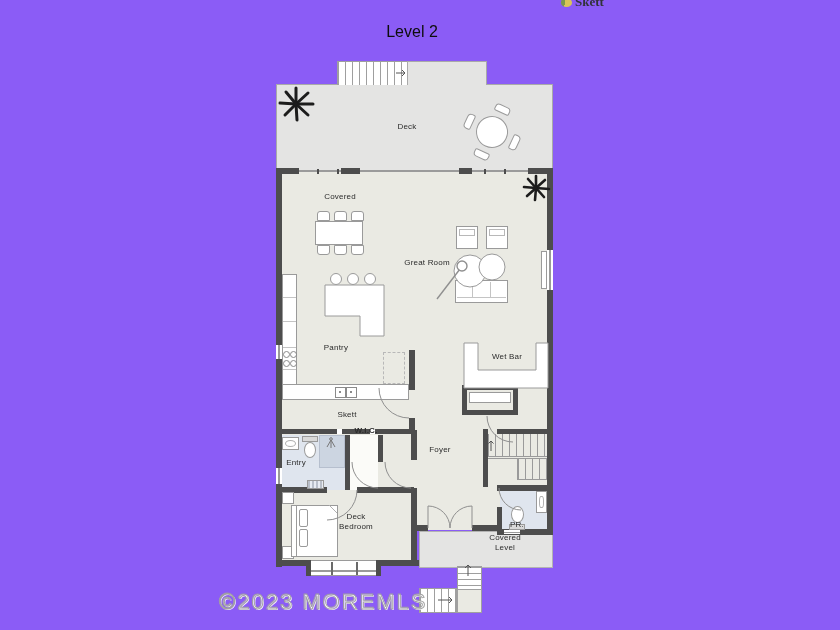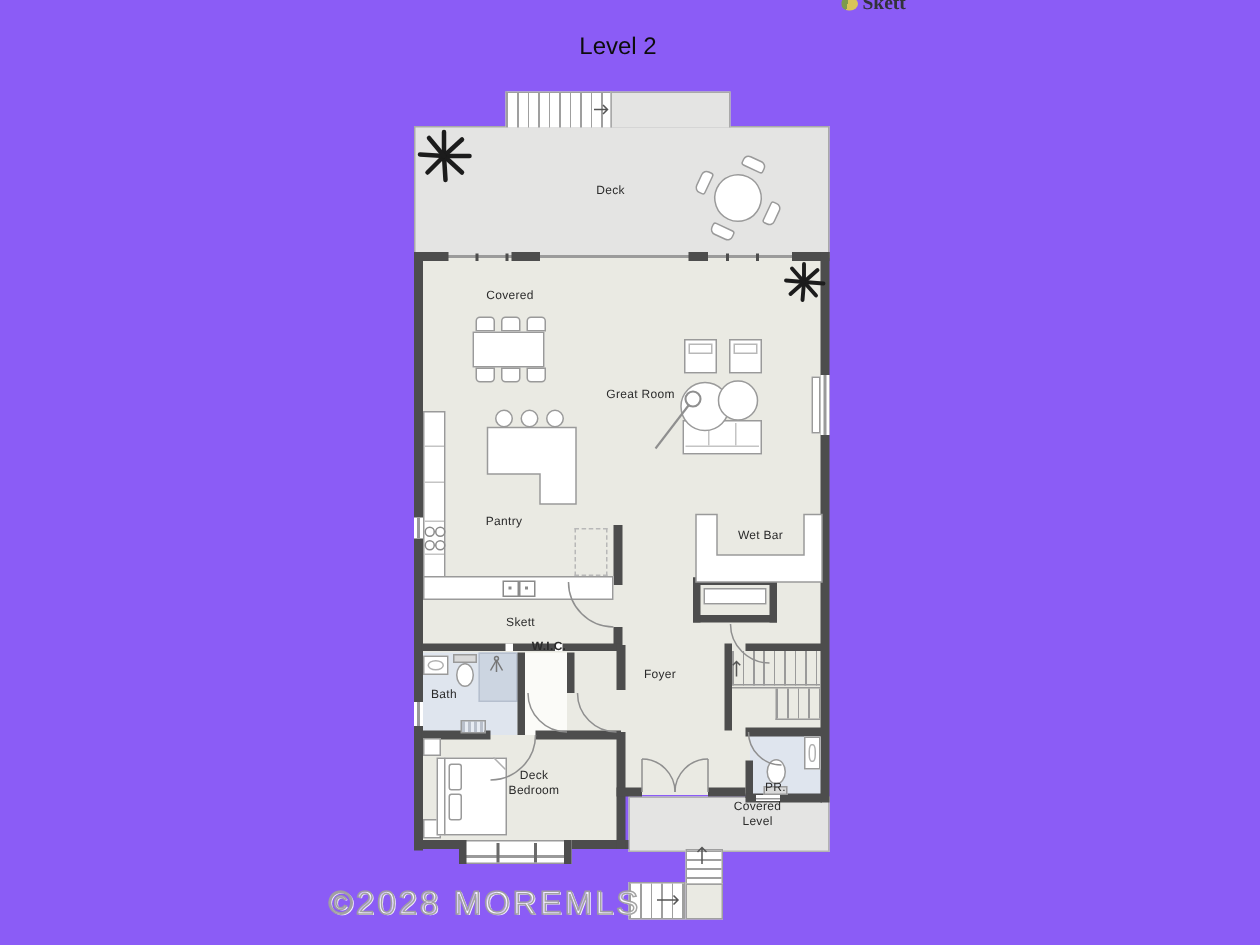--- a/index.html
+++ b/index.html
@@ -276,21 +276,21 @@
       <path d="M491 451 V441 M488.5 443.5 L491 441 L493.5 443.5"></path>
     </g>
   </svg>
 
   <div class="lbl" style="left:407px;top:122px;">Deck</div>
   <div class="lbl" style="left:340px;top:192px;">Covered</div>
   <div class="lbl" style="left:427px;top:258px;">Great Room</div>
   <div class="lbl" style="left:336px;top:343px;">Pantry</div>
   <div class="lbl" style="left:507px;top:352px;">Wet Bar</div>
   <div class="lbl" style="left:347px;top:410px;">Skett</div>
-  <div class="lbl" style="left:296px;top:458px;">Bath</div>
+  <div class="lbl" style="left:296px;top:458px;">Entry</div>
   <div class="lbl" style="left:366px;top:426px;font-weight:bold;">W.I.C.</div>
   <div class="lbl" style="left:440px;top:445px;">Foyer</div>
   <div class="lbl" style="left:517px;top:520px;">PR.</div>
   <div class="lbl wrap" style="left:356px;top:512px;width:46px;">Deck Bedroom</div>
   <div class="lbl wrap" style="left:505px;top:533px;width:50px;">Covered Level</div>
 
-  <div id="watermark">©2028 MOREMLS</div>
+  <div id="watermark">©2023 MOREMLS</div>
 </div>
 
 </body></html>

